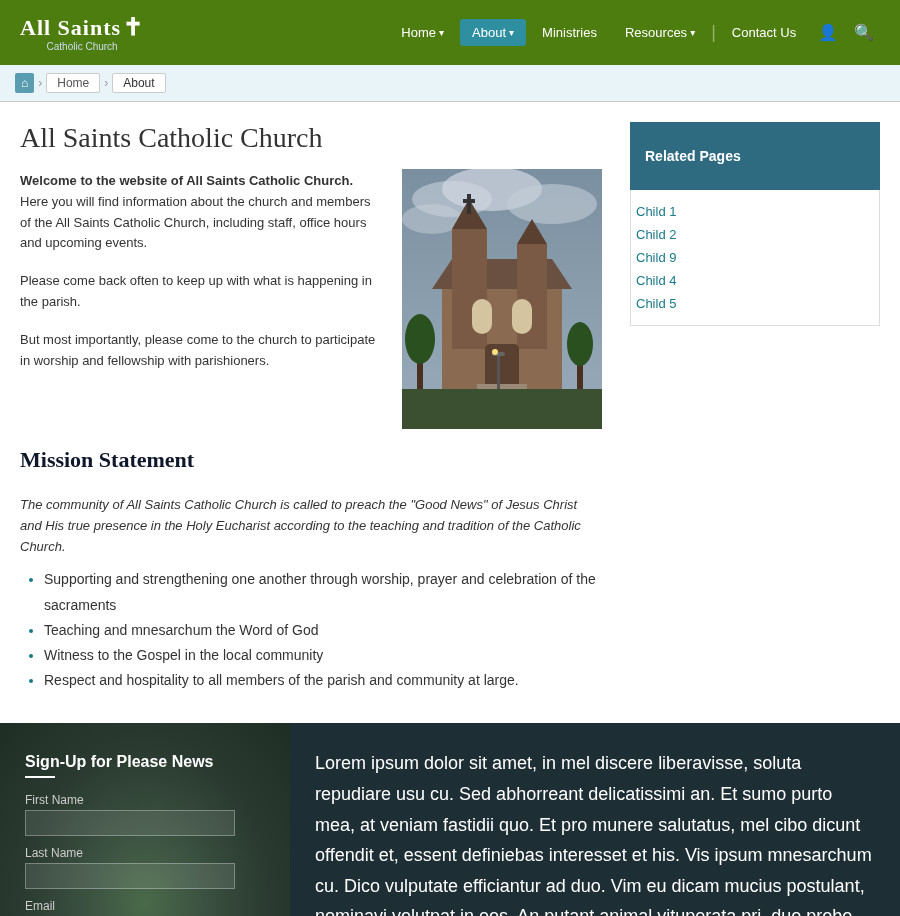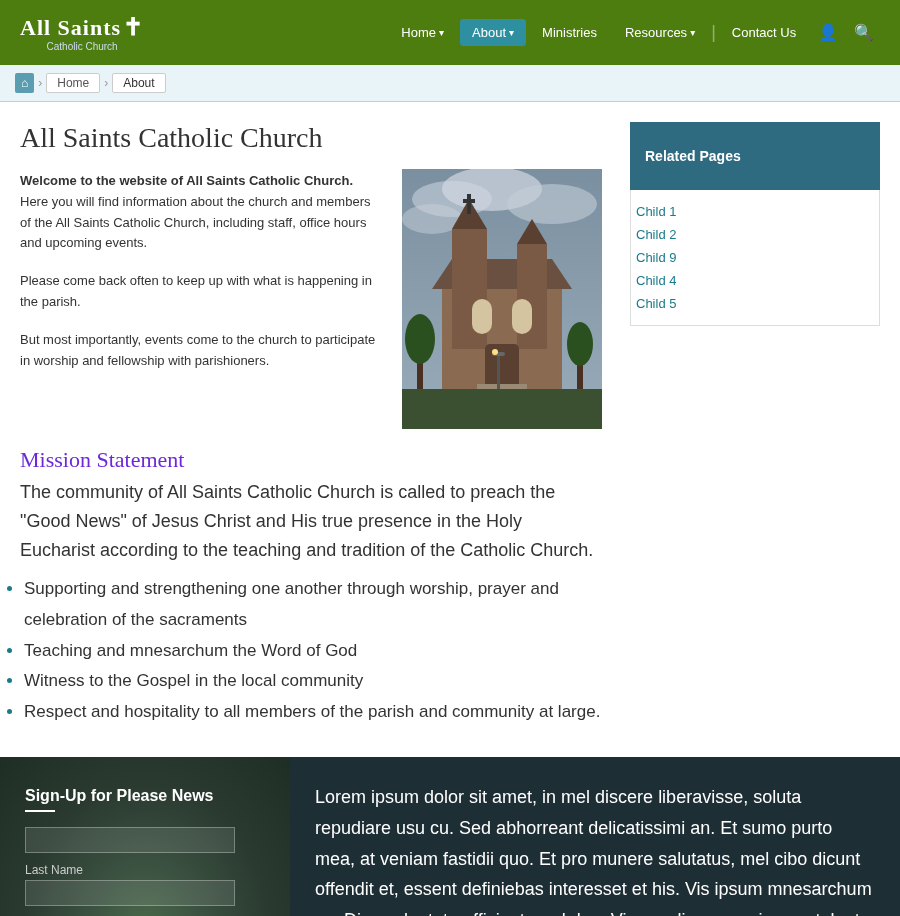--- a/index.html
+++ b/index.html
@@ -34,23 +34,23 @@
     .page-title { font-size: 28px; font-weight: normal; color: #333; margin-bottom: 15px; font-family: Georgia, serif; }
 
     
     .church-image-area { float: right; margin: 0 0 15px 20px; width: 200px; }
 
     
     .intro-bold { font-weight: bold; font-size: 13px; }
     .intro-text { font-size: 13px; line-height: 1.6; margin-bottom: 10px; margin-top: 17px; }
 
     
-    .mission-title { color: #6d28d9; font-size: 22px; font-family: Georgia, serif; font-weight: normal; margin: 18px 0 5px 0; clear: both; }
-    .mission-text { font-size: 18px; line-height: 1.6; margin-bottom: 10px; }
-    .mission-list { margin-left: 4px; font-size: 17px; line-height: 1.8; }
+    .mission-title { color: #0f172a; font-size: 22px; font-family: Georgia, serif; font-weight: bold; margin: 18px 0 22px 0; clear: both; }
+    .mission-text { font-size: 13px; line-height: 1.6; margin-bottom: 10px; font-style: italic; }
+    .mission-list { margin-left: 24px; font-size: 14px; line-height: 1.8; }
     .mission-list li { color: #1a7a8a; }
     .mission-list li span { color: #333; }
 
     
     .related-pages-header { background: #2e6a80; color: #fff; padding: 26px 15px; font-size: 14px; font-weight: bold; }
     .related-pages-body { border: 1px solid #ddd; border-top: none; padding: 10px 5px; }
     .related-link { color: #1a7a8a; font-size: 13px; display: block; padding: 4px 0; cursor: pointer; }
 
     
     .footer { background: #1e2e35; color: #ccc; }
@@ -159,21 +159,21 @@
         <ellipse cx="93" cy="183" rx="3" ry="3" fill="#ffe080"></ellipse>
       </svg>
     </div>
 
     <p class="intro-text">
       <span class="intro-bold">Welcome to the website of All Saints Catholic Church.</span>
       <span> Here you will find information about the church and members of the All Saints Catholic Church, including staff, office hours and upcoming events.</span>
     </p>
 
     <p class="intro-text">Please come back often to keep up with what is happening in the parish.</p>
-    <p class="intro-text">But most importantly, events come to the church to participate in worship and fellowship with parishioners.</p>
+    <p class="intro-text">But most importantly, please come to the church to participate in worship and fellowship with parishioners.</p>
 
     <h2 class="mission-title">Mission Statement</h2>
     <p class="mission-text">The community of All Saints Catholic Church is called to preach the "Good News" of Jesus Christ and His true presence in the Holy Eucharist according to the teaching and tradition of the Catholic Church.</p>
     <ul class="mission-list">
       <li><span>Supporting and strengthening one another through worship, prayer and celebration of the sacraments</span></li>
       <li><span>Teaching and mnesarchum the Word of God</span></li>
       <li><span>Witness to the Gospel in the local community</span></li>
       <li><span>Respect and hospitality to all members of the parish and community at large.</span></li>
     </ul>
   </div>
@@ -191,20 +191,21 @@
 </div>
 
 <footer class="footer">
   <div class="footer-top">
 
     <div class="footer-signup">
       <div class="footer-signup-bg"></div>
       <div class="footer-signup-content">
         <h3 class="signup-title">Sign-Up for Please News</h3>
         <div class="signup-divider"></div>
+        <label class="form-label">First Name</label>
         <input class="form-input" type="text" style="">
         <label class="form-label">Last Name</label>
         <input class="form-input" type="text" style="">
         <label class="form-label">Email</label>
         <input class="form-input" type="email" style="">
         
       </div>
     </div>
 
     <div class="footer-right">

